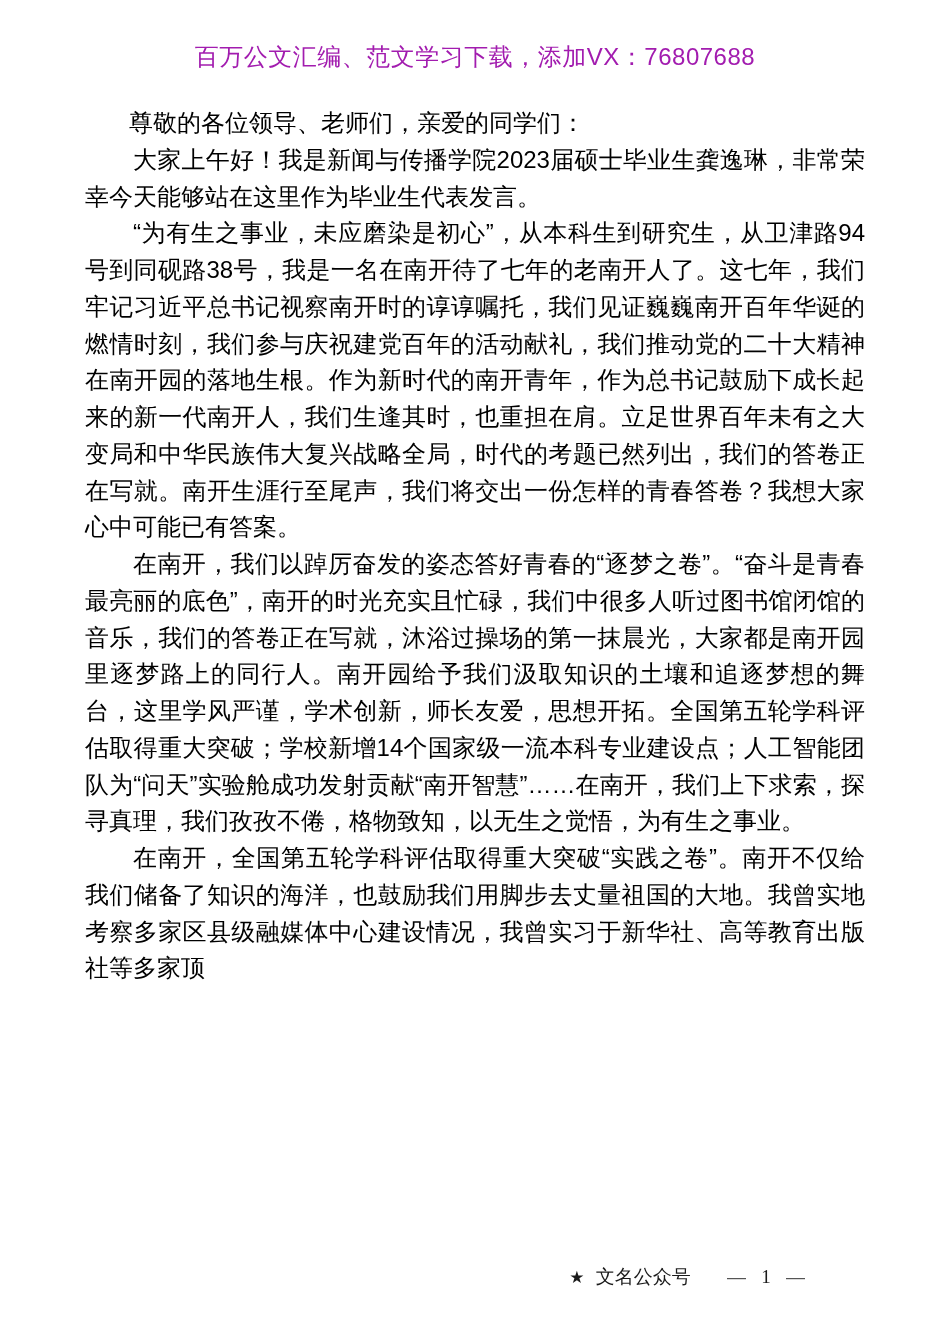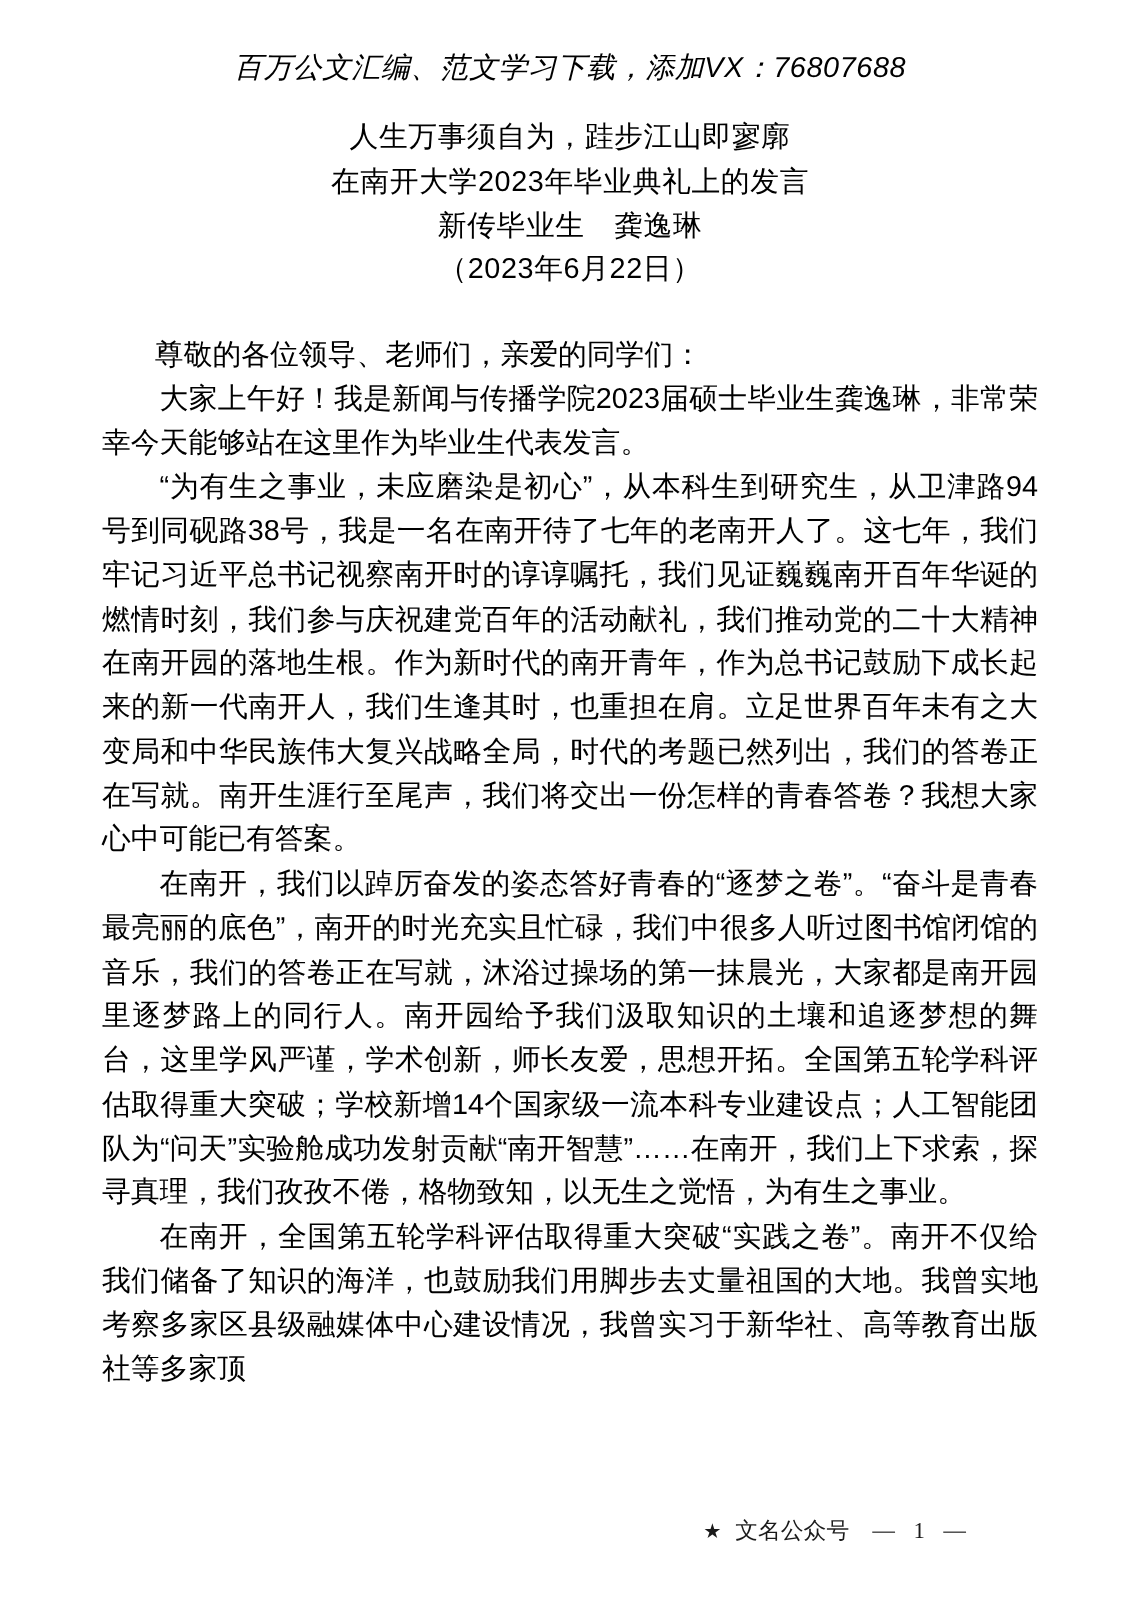--- a/index.html
+++ b/index.html
@@ -13,25 +13,24 @@
     height: 1344px;
     margin: 0 auto;
     background: #ffffff;
     font-family: "Liberation Sans", sans-serif;
     color: #000000;
     overflow: hidden;
   }
   .notice {
     padding-top: 43px;
     text-align: center;
-    color: #000000;
+    color: #a21caf;
     font-size: 24px;
     line-height: 28px;
     letter-spacing: 0.5px;
-    font-style: italic;
   }
   .title-block {
     margin-top: 26px;
     text-align: center;
     font-size: 24px;
     line-height: 36.75px;
   }
   .title-line {
     letter-spacing: 0.5px;
   }
@@ -63,39 +62,33 @@
   .footer .star {
     font-size: 17px;
     margin-right: 6px;
   }
   .footer .dash {
     color: #555555;
     margin: 0 10px;
     letter-spacing: 0;
   }
   .footer .brand {
-    margin-right: 4px;
+    margin-right: 21px;
   }
   .footer .page-num {
     font-family: "Liberation Serif", serif;
   }
 </style>
 </head>
 <body>
 
 <div class="page">
 
   <div class="notice">百万公文汇编、范文学习下载，添加VX：76807688</div>
 
-  <div class="title-block">
-    <div class="title-line">人生万事须自为，跬步江山即寥廓</div>
-    <div class="title-line">在南开大学2023年毕业典礼上的发言</div>
-    <div class="title-line">新传毕业生　龚逸琳</div>
-    <div class="title-line">（2023年6月22日）</div>
-  </div>
 
   <div class="doc-body">
     <p class="para no-indent">尊敬的各位领导、老师们，亲爱的同学们：</p>
     <p class="para">大家上午好！我是新闻与传播学院2023届硕士毕业生龚逸琳，非常荣幸今天能够站在这里作为毕业生代表发言。</p>
     <p class="para">“为有生之事业，未应磨染是初心”，从本科生到研究生，从卫津路94号到同砚路38号，我是一名在南开待了七年的老南开人了。这七年，我们牢记习近平总书记视察南开时的谆谆嘱托，我们见证巍巍南开百年华诞的燃情时刻，我们参与庆祝建党百年的活动献礼，我们推动党的二十大精神在南开园的落地生根。作为新时代的南开青年，作为总书记鼓励下成长起来的新一代南开人，我们生逢其时，也重担在肩。立足世界百年未有之大变局和中华民族伟大复兴战略全局，时代的考题已然列出，我们的答卷正在写就。南开生涯行至尾声，我们将交出一份怎样的青春答卷？我想大家心中可能已有答案。</p>
     <p class="para">在南开，我们以踔厉奋发的姿态答好青春的“逐梦之卷”。“奋斗是青春最亮丽的底色”，南开的时光充实且忙碌，我们中很多人听过图书馆闭馆的音乐，我们的答卷正在写就，沐浴过操场的第一抹晨光，大家都是南开园里逐梦路上的同行人。南开园给予我们汲取知识的土壤和追逐梦想的舞台，这里学风严谨，学术创新，师长友爱，思想开拓。全国第五轮学科评估取得重大突破；学校新增14个国家级一流本科专业建设点；人工智能团队为“问天”实验舱成功发射贡献“南开智慧”……在南开，我们上下求索，探寻真理，我们孜孜不倦，格物致知，以无生之觉悟，为有生之事业。</p>
     <p class="para">在南开，全国第五轮学科评估取得重大突破“实践之卷”。南开不仅给我们储备了知识的海洋，也鼓励我们用脚步去丈量祖国的大地。我曾实地考察多家区县级融媒体中心建设情况，我曾实习于新华社、高等教育出版社等多家顶</p>
   </div>
 
   <div class="footer">

